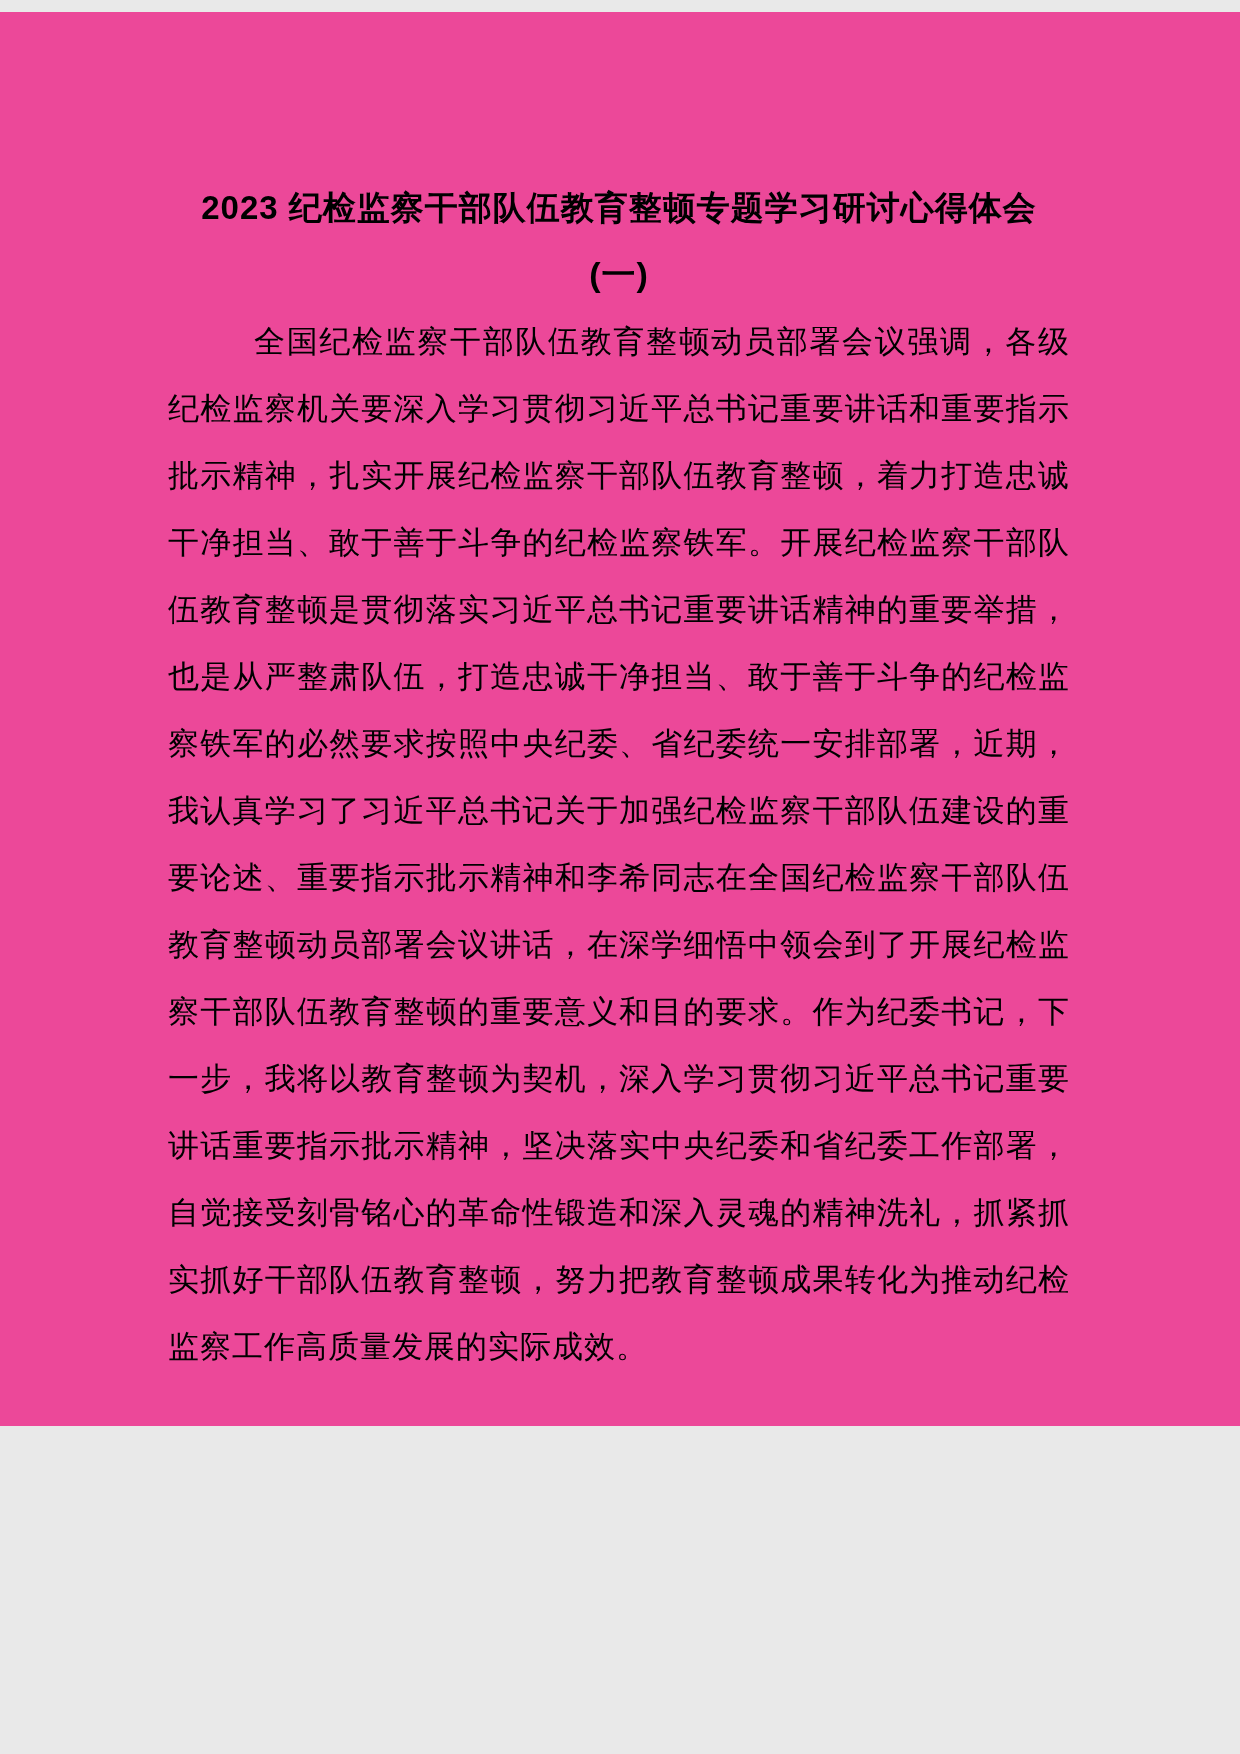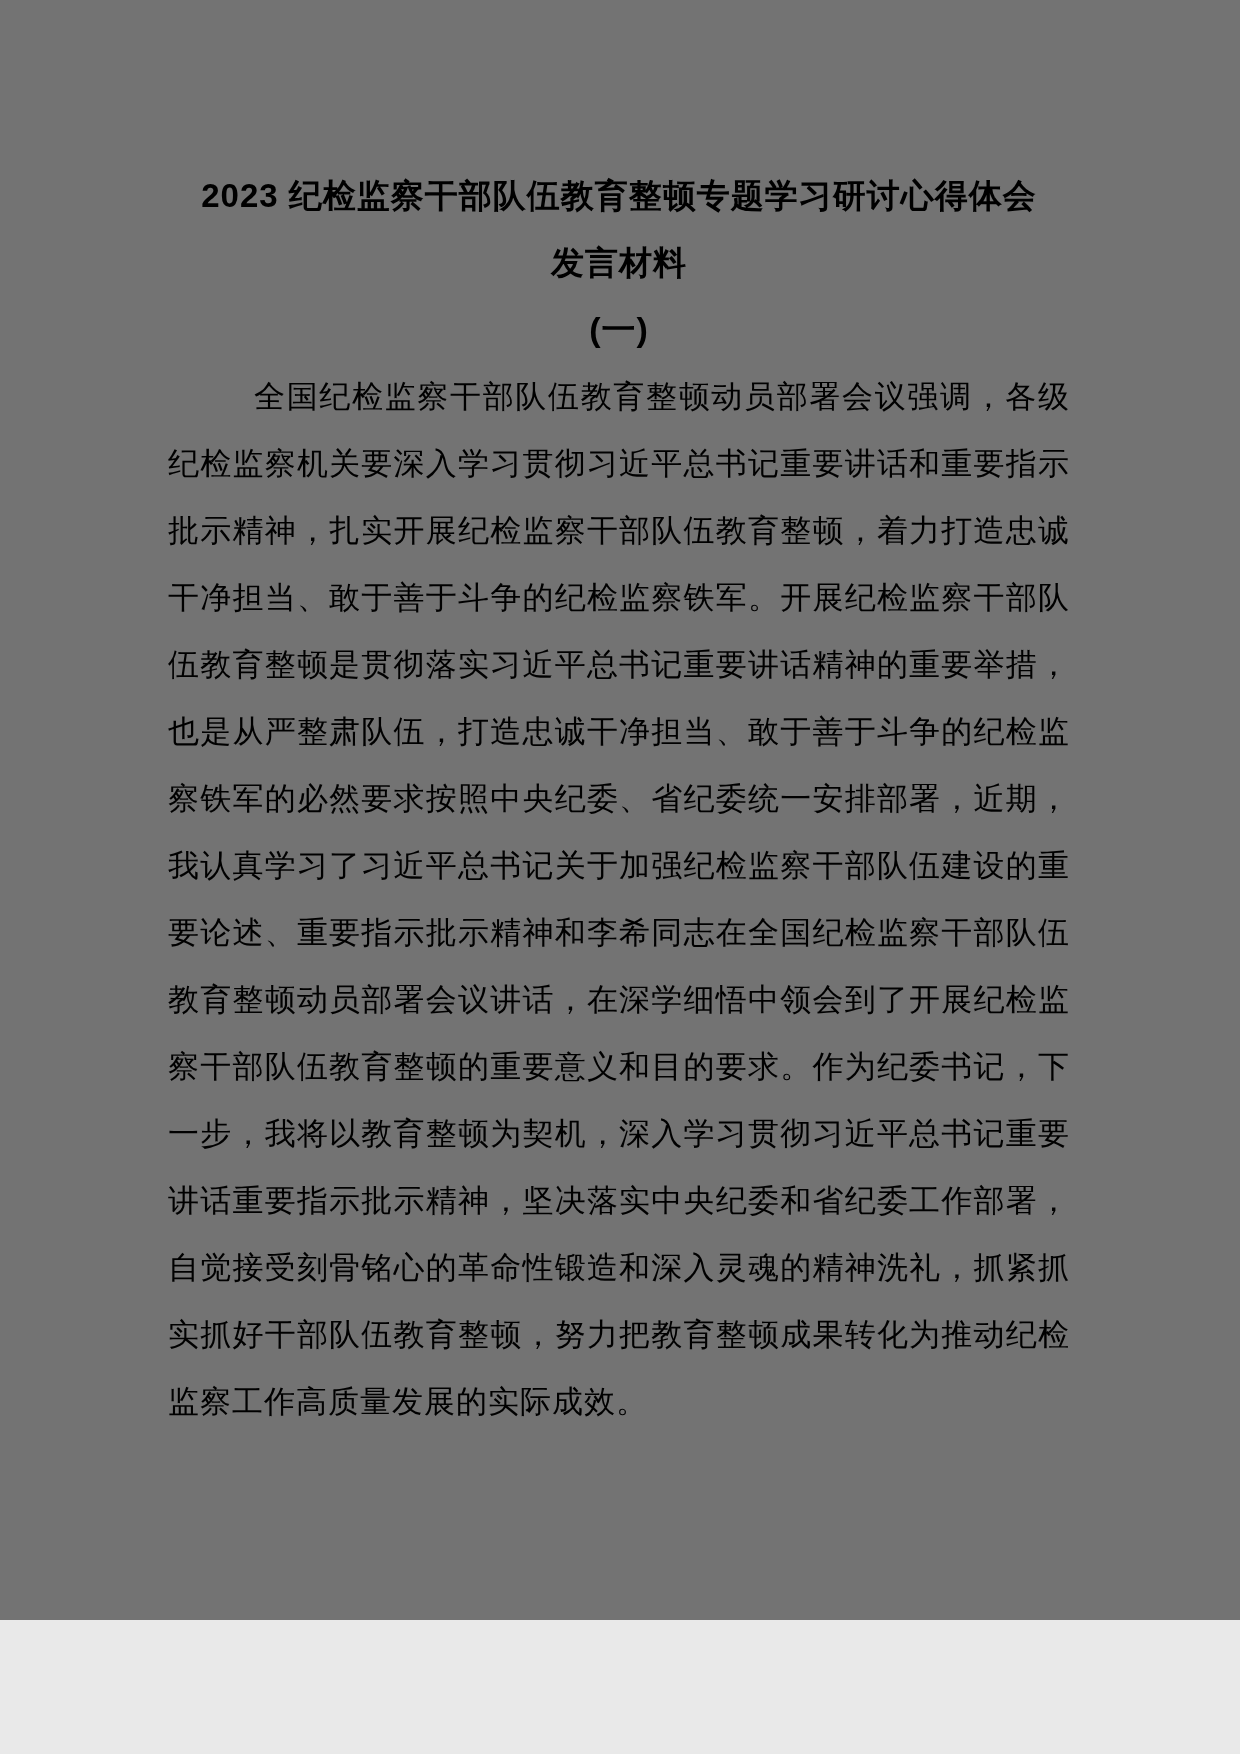--- a/index.html
+++ b/index.html
@@ -3,23 +3,23 @@
 <meta charset="utf-8">
 <style>
   html, body {
     margin: 0;
     padding: 0;
     background: #e9e9e9;
   }
   .page {
     position: relative;
     width: 1240px;
-    height: 1620px;
-    margin: 0 auto;
-    background: #737373;
+    height: 1414px;
+    margin: 12px auto;
+    background: #ec4899;
     color: #000000;
     font-family: "Liberation Sans", "DejaVu Sans", sans-serif;
     overflow: hidden;
   }
   .content {
     box-sizing: border-box;
     width: 100%;
     height: 100%;
     padding: 162px 170px 0 168px;
   }
@@ -57,21 +57,20 @@
   }
 </style>
 </head>
 <body>
 
 <div class="page">
   <div class="content">
 
     <h1 class="doc-title">
       <span class="title-line">2023 纪检监察干部队伍教育整顿专题学习研讨心得体会</span>
-      <span class="title-line">发言材料</span>
     </h1>
 
 
     <div class="section-line">(一)</div>
 
     <p class="body-para">全国纪检监察干部队伍教育整顿动员部署会议强调，各级纪检监察机关要深入学习贯彻习近平总书记重要讲话和重要指示批示精神，扎实开展纪检监察干部队伍教育整顿，着力打造忠诚干净担当、敢于善于斗争的纪检监察铁军。开展纪检监察干部队伍教育整顿是贯彻落实习近平总书记重要讲话精神的重要举措，也是从严整肃队伍，打造忠诚干净担当、敢于善于斗争的纪检监察铁军的必然要求按照中央纪委、省纪委统一安排部署，近期，我认真学习了习近平总书记关于加强纪检监察干部队伍建设的重要论述、重要指示批示精神和李希同志在全国纪检监察干部队伍教育整顿动员部署会议讲话，在深学细悟中领会到了开展纪检监察干部队伍教育整顿的重要意义和目的要求。作为纪委书记，下一步，我将以教育整顿为契机，深入学习贯彻习近平总书记重要讲话重要指示批示精神，坚决落实中央纪委和省纪委工作部署，自觉接受刻骨铭心的革命性锻造和深入灵魂的精神洗礼，抓紧抓实抓好干部队伍教育整顿，努力把教育整顿成果转化为推动纪检监察工作高质量发展的实际成效。</p>
 
   </div>
 </div>
 

